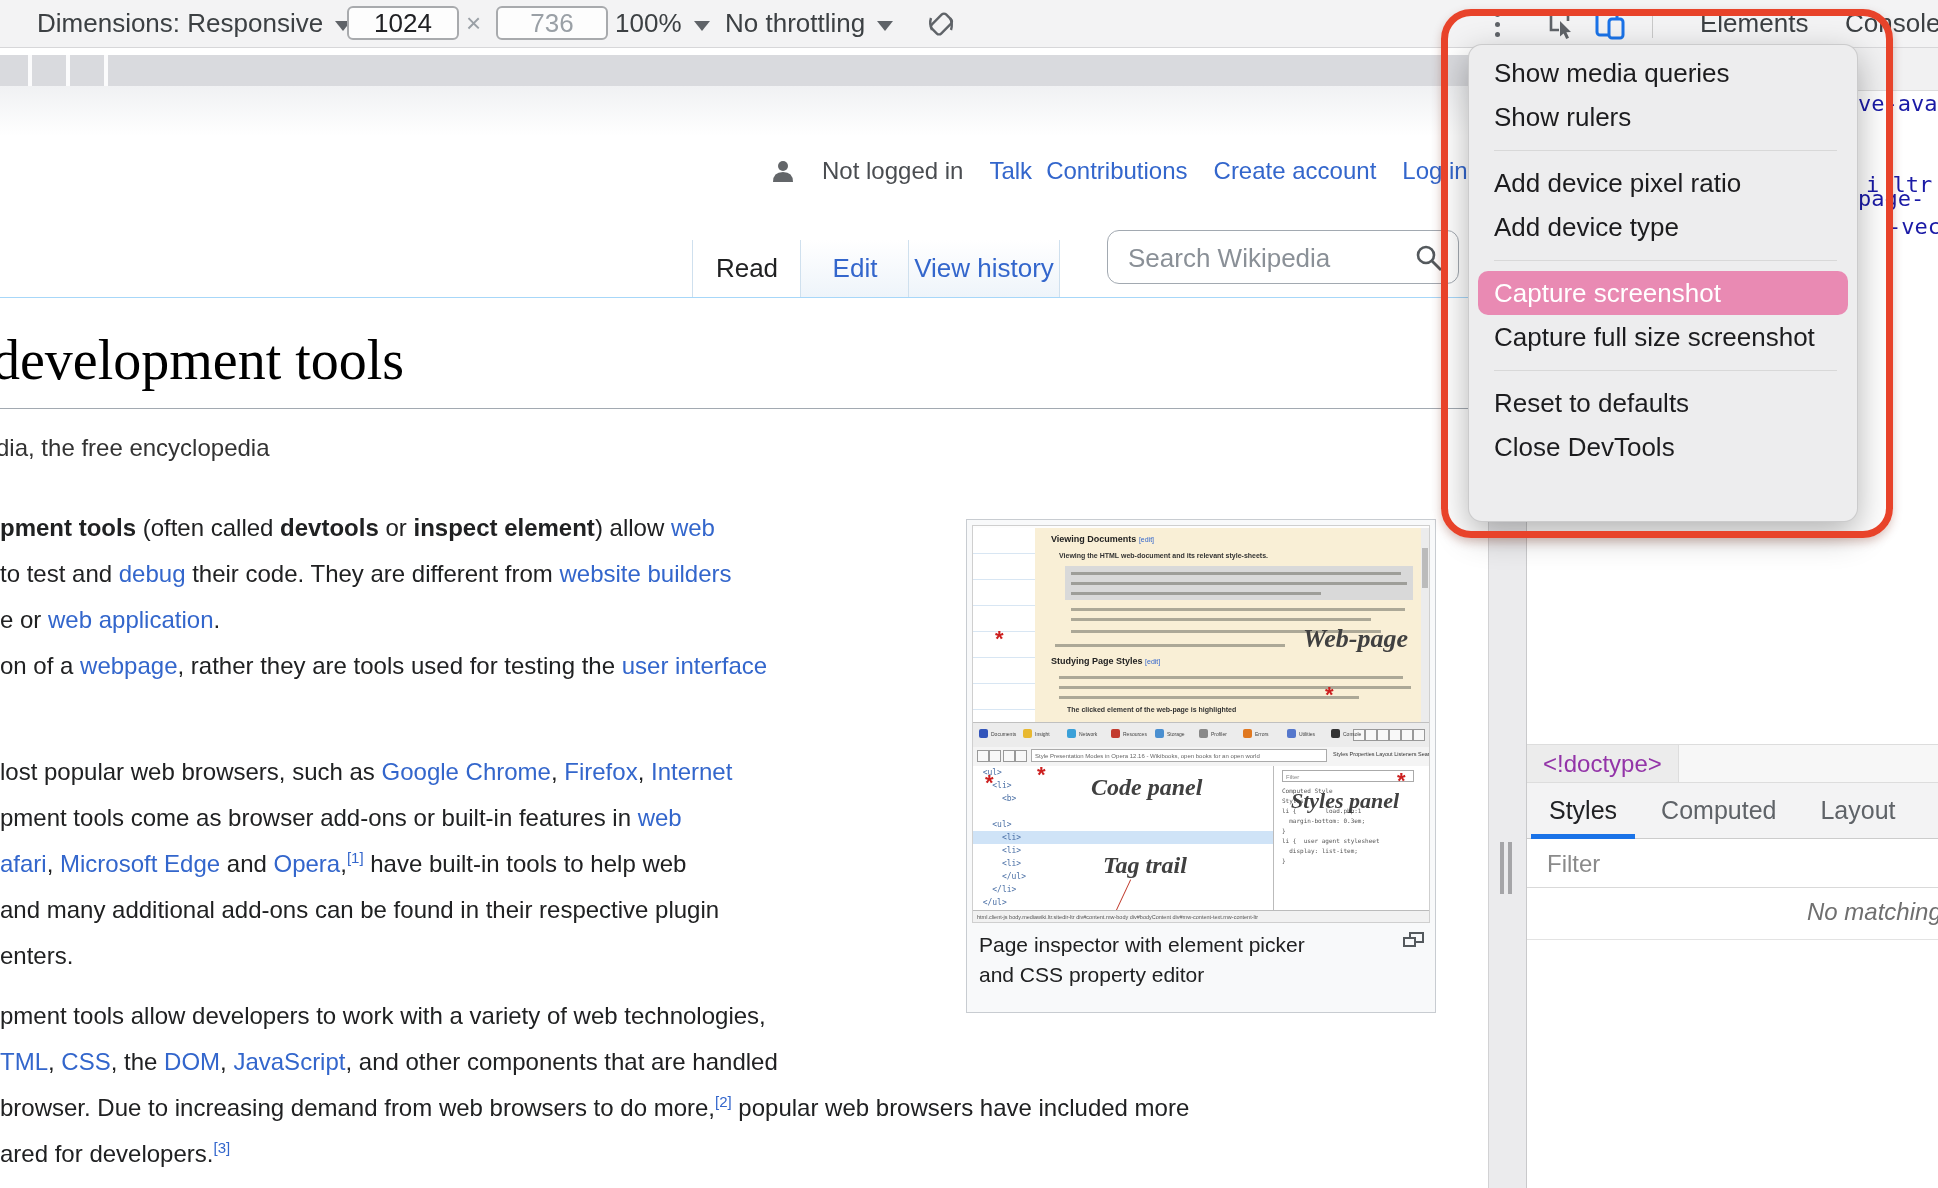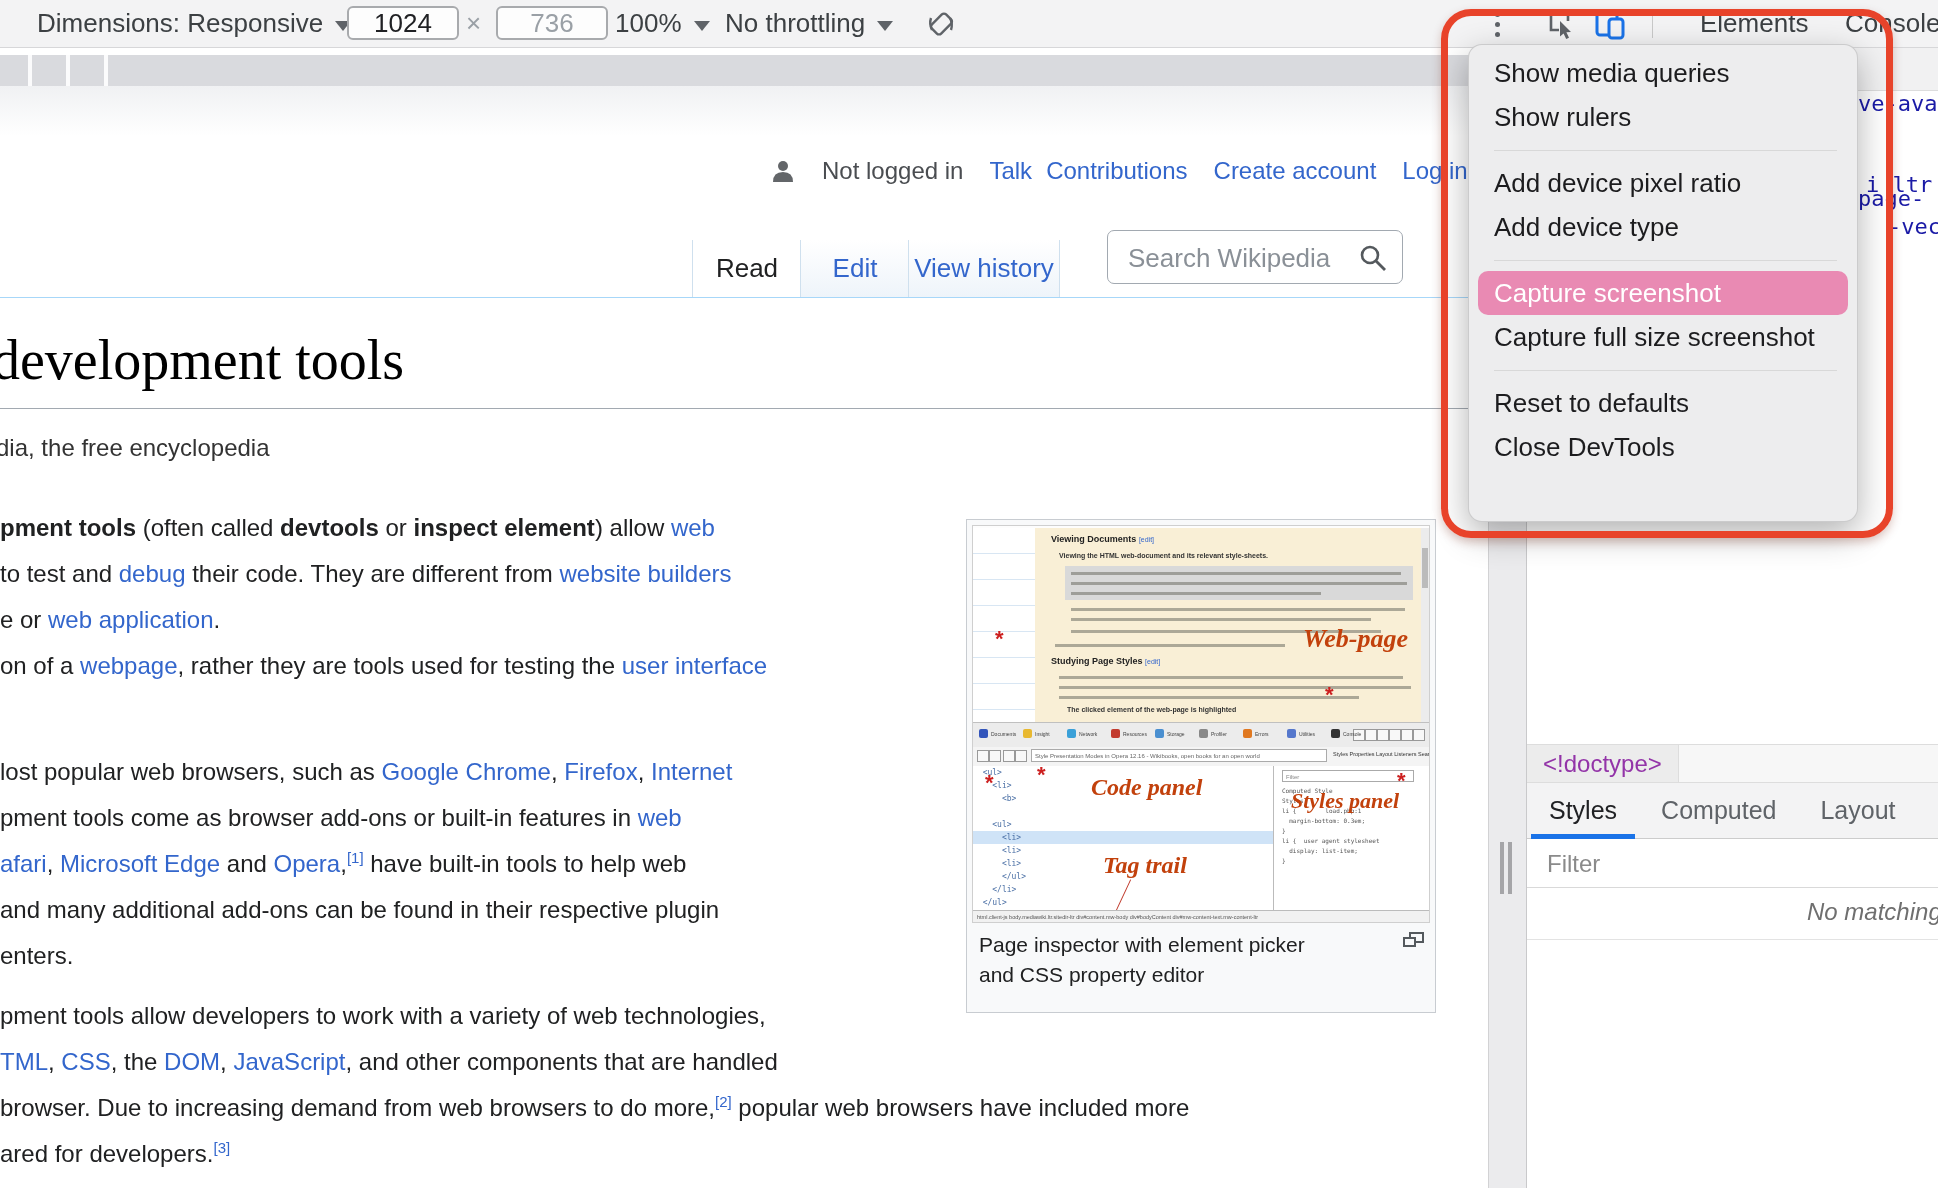--- a/index.html
+++ b/index.html
@@ -29,22 +29,22 @@
          background:linear-gradient(#f0f1f3,#ffffff);}
   .user-row{position:absolute;left:770px;top:106px;height:34px;display:flex;align-items:center;
             gap:26px;font-size:24px;}
   .user-row .plain{color:#4a4d51;}
   .wlink{color:var(--blue-link);cursor:pointer;}
   .views{position:absolute;left:0;top:192px;width:1488px;height:57px;border-bottom:1px solid #a7d7f9;}
   .tabbox{position:absolute;top:0;height:57px;display:flex;align-items:center;justify-content:center;
           font-size:26px;background:linear-gradient(#ffffff,#eef4fa);border-left:1px solid #cfe0ee;
           border-right:1px solid #cfe0ee;cursor:pointer;}
   .tabbox.active{background:#ffffff;color:#202122;}
-  .searchbox{position:absolute;left:1107px;top:182px;width:296px;height:54px;border:1px solid #a2a9b1;
-             border-radius:7px;background:#fff;box-sizing:border-box;}
+  .searchbox{position:absolute;left:1107px;top:182px;width:352px;height:54px;border:1px solid #a2a9b1;
+             border-radius:12px;background:#fff;box-sizing:border-box;}
   .searchbox input{position:absolute;left:18px;top:6px;width:280px;height:40px;border:0;outline:none;
              font-size:26px;color:#444;font-family:"Liberation Sans",sans-serif;background:transparent;}
   .searchbox input::placeholder{color:#8a9097;opacity:1;}
   .searchbox svg{position:absolute;right:14px;top:12px;}
   .page-title{position:absolute;left:-8px;top:280px;font-family:"Liberation Serif",serif;
               font-size:56px;color:#000;white-space:nowrap;}
   .title-rule{position:absolute;left:0;top:360px;width:1480px;height:1px;background:#a2a9b1;}
   .tagline{position:absolute;left:-4px;top:386px;font-size:24px;color:#333;}
   
   .para{position:absolute;left:0;width:1500px;}
@@ -59,21 +59,21 @@
         box-sizing:border-box;overflow:hidden;}
   .shot-margin{position:absolute;left:0;top:2px;width:62px;height:194px;background:#fff;
         background:repeating-linear-gradient(to bottom,#ffffff 0 25px,#d8e6f3 25px 26px);}
   .beige{position:absolute;left:62px;top:2px;width:386px;height:194px;background:#f9efd6;overflow:hidden;}
   .mini-h{position:absolute;font-size:9px;font-weight:bold;color:#222;white-space:nowrap;}
   .mini-edit{font-size:7px;font-weight:normal;color:var(--blue-link);}
   .mini-b{position:absolute;font-size:7px;font-weight:bold;color:#333;white-space:nowrap;}
   .bar{position:absolute;height:3px;background:rgba(110,110,100,.55);}
   .greyblk{position:absolute;background:#d9d9d9;}
   .scriptlbl{position:absolute;font-family:"Liberation Serif",serif;font-style:italic;font-weight:bold;
-             color:#c2410c;white-space:nowrap;}
+             color:#404040;white-space:nowrap;}
   .ast{position:absolute;color:#cc1f1f;font-size:22px;font-weight:bold;}
   .shot-scroll{position:absolute;left:448px;top:2px;width:8px;height:194px;background:#ececec;}
   .shot-scroll i{position:absolute;left:1px;top:20px;width:6px;height:40px;background:#bbb;display:block;}
   .shot-toolbar{position:absolute;left:0;top:196px;width:458px;height:24px;background:#ececec;
                 border-top:1px solid #c0c0c0;border-bottom:1px solid #c0c0c0;}
   .ticon{position:absolute;top:6px;display:flex;align-items:center;gap:3px;font-size:5px;color:#444;}
   .ticon i{width:9px;height:9px;border-radius:2px;display:block;}
   .tbtn{position:absolute;top:6px;width:10px;height:10px;border:1px solid #999;background:#f8f8f8;}
   .addr{position:absolute;left:0;top:221px;width:458px;height:19px;background:#f4f4f4;}
   .addr .field{position:absolute;left:58px;top:2px;width:296px;height:13px;border:1px solid #aaa;

